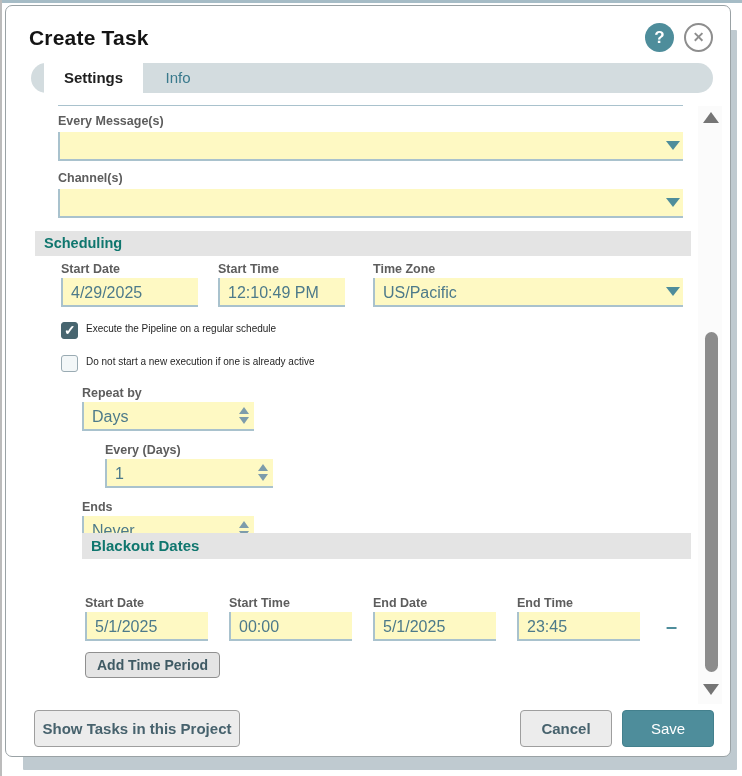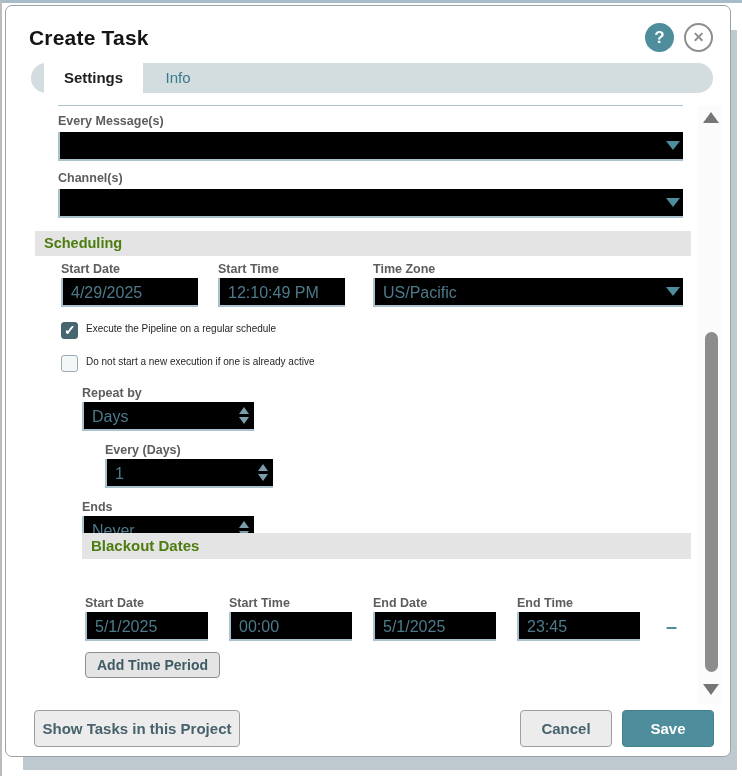--- a/index.html
+++ b/index.html
@@ -25,46 +25,46 @@
   .tab-active { position:absolute; left:13px; top:0; width:99px; height:30px; background:#ffffff;
     text-align:center; line-height:30px; font-size:15px; font-weight:bold; color:#1e1e1e; cursor:pointer; }
   .tab-inactive { position:absolute; left:112px; top:0; width:70px; height:30px;
     text-align:center; line-height:30px; font-size:15px; color:#39798c; cursor:pointer; }
 
   
   .scroll-top-line { position:absolute; left:52px; top:99px; width:625px; height:1px; background:#a9c2cd; }
 
   .fld-label { position:absolute; font-size:12.5px; font-weight:bold; color:#5d5d5d; }
   .inp { position:absolute; height:29px; border:none; border-left:2px solid #a9c2cd; border-bottom:2px solid #a9c2cd;
-    background:#000000; color:#4d7a8a; font-size:16px; font-family:"Liberation Sans",sans-serif; padding:2px 6px 0 8px; outline:none; }
+    background:#fef9c3; color:#4d7a8a; font-size:16px; font-family:"Liberation Sans",sans-serif; padding:2px 6px 0 8px; outline:none; }
   .ddl { cursor:pointer; }
   .dd-arrow { position:absolute; width:0; height:0; border-left:7px solid transparent; border-right:7px solid transparent;
     border-top:9px solid #4e8d9b; }
 
   .section-bar { position:absolute; height:25px; background:#e4e4e4; font-size:14.5px; font-weight:bold;
-    color:#4d7c0f; line-height:25px; padding-left:9px; }
+    color:#0f766e; line-height:25px; padding-left:9px; }
 
   .checkbox { position:absolute; width:17px; height:17px; border-radius:3px; border:1.5px solid #9aabb3;
     background:#f3f7f8; cursor:pointer; }
   .checkbox.checked { background:#47656f; border-color:#47656f; }
   .checkbox.checked::after { content:"✓"; position:absolute; left:2px; top:-1px; color:#fff; font-size:14px; font-weight:bold; }
   .cb-label { position:absolute; font-size:10px; color:#1f1f1f; }
 
   .spinner { position:absolute; width:12px; display:flex; flex-direction:column; align-items:center; gap:3px; cursor:pointer; }
   .sp-up { width:0; height:0; border-left:5px solid transparent; border-right:5px solid transparent; border-bottom:7px solid #7d9cab; }
   .sp-dn { width:0; height:0; border-left:5px solid transparent; border-right:5px solid transparent; border-top:7px solid #7d9cab; }
 
   .remove-row { position:absolute; color:#4e8d9b; font-size:20px; font-weight:bold; cursor:pointer; line-height:20px; }
 
   .btn-gray { position:absolute; background:#ececec; border:1px solid #9e9e9e; border-radius:4px;
     color:#47626d; font-weight:bold; font-family:"Liberation Sans",sans-serif; cursor:pointer; }
   .btn-add { height:26px; font-size:14px; padding:0 11px; background:#e4e4e4; border-color:#8f8f8f; color:#3f5a64; }
   .btn-footer { height:37px; font-size:15px; }
   .btn-save { position:absolute; background:#4e8d9b; border:1px solid #43808d; border-radius:4px;
-    color:#ffffff; font-weight:bold; font-size:15px; height:37px; cursor:pointer; font-family:"Liberation Sans",sans-serif; }
+    color:#ffffff; font-weight:normal; font-size:15px; height:37px; cursor:pointer; font-family:"Liberation Sans",sans-serif; }
 
   
   .sb-track { position:absolute; left:692px; top:100px; width:24px; height:598px; background:#fbfbfb; }
   .sb-up { position:absolute; left:697px; top:106px; width:0; height:0;
     border-left:8px solid transparent; border-right:8px solid transparent; border-bottom:11px solid #757575; cursor:pointer; }
   .sb-thumb { position:absolute; left:699px; top:326px; width:13px; height:340px; background:#8c8c8c; border-radius:7px; cursor:pointer; }
   .sb-down { position:absolute; left:697px; top:678px; width:0; height:0;
     border-left:8px solid transparent; border-right:8px solid transparent; border-top:11px solid #757575; cursor:pointer; }
 </style>
 </head>

